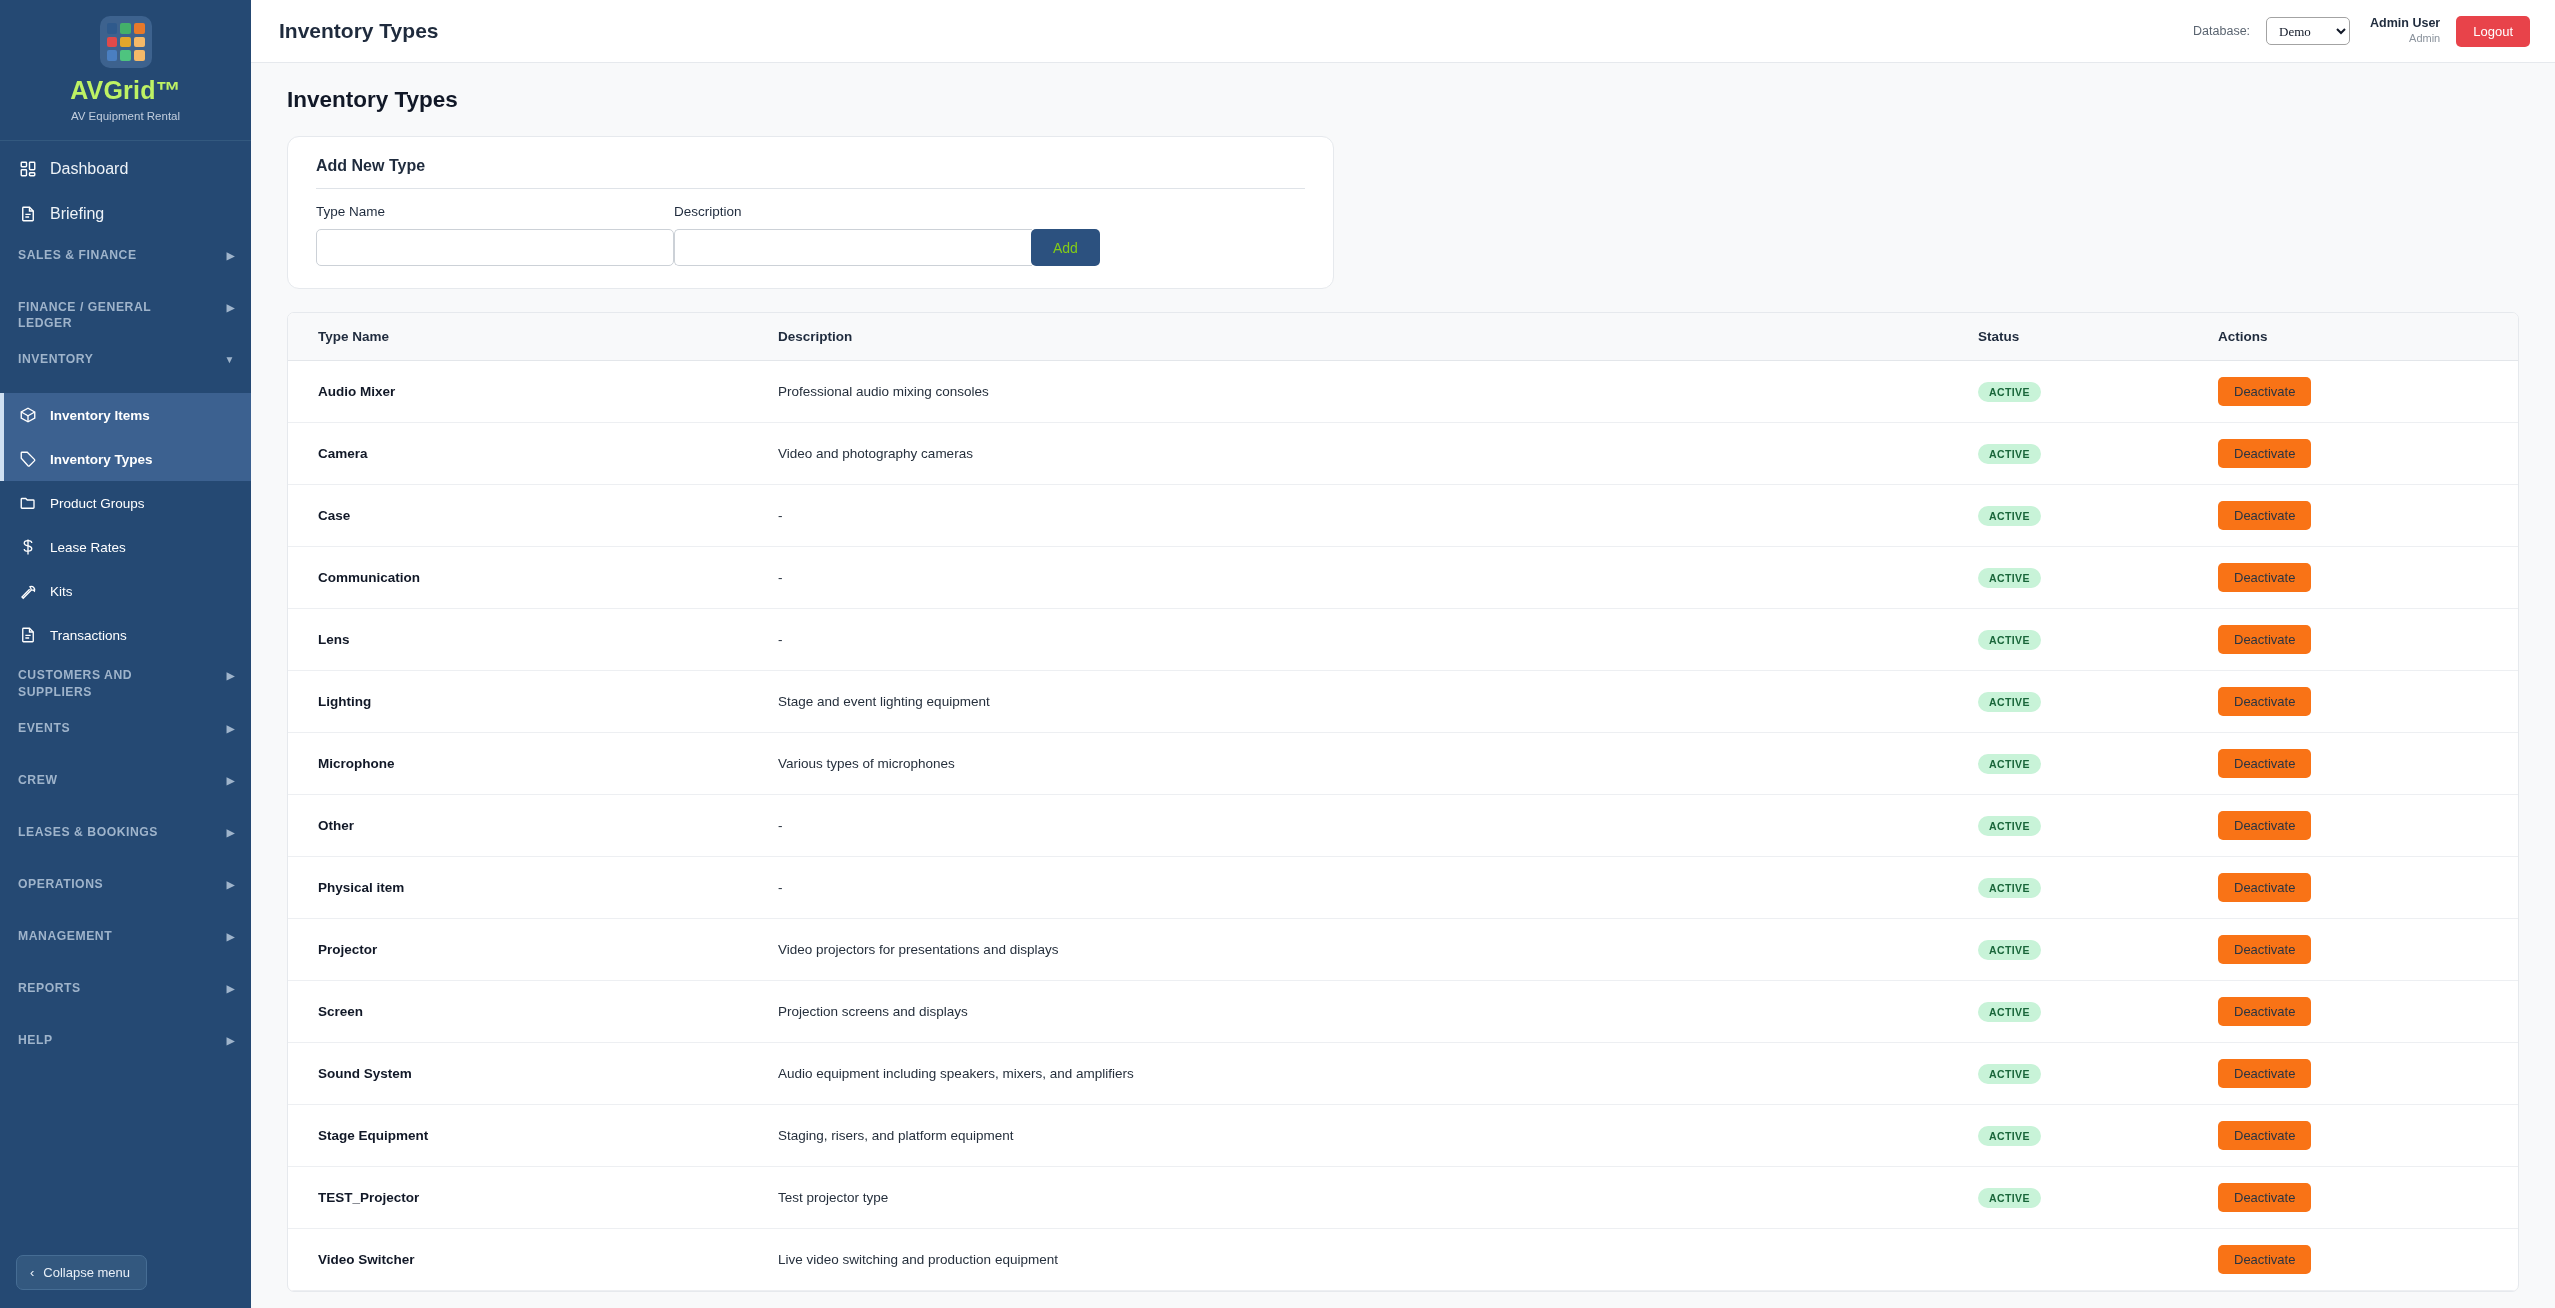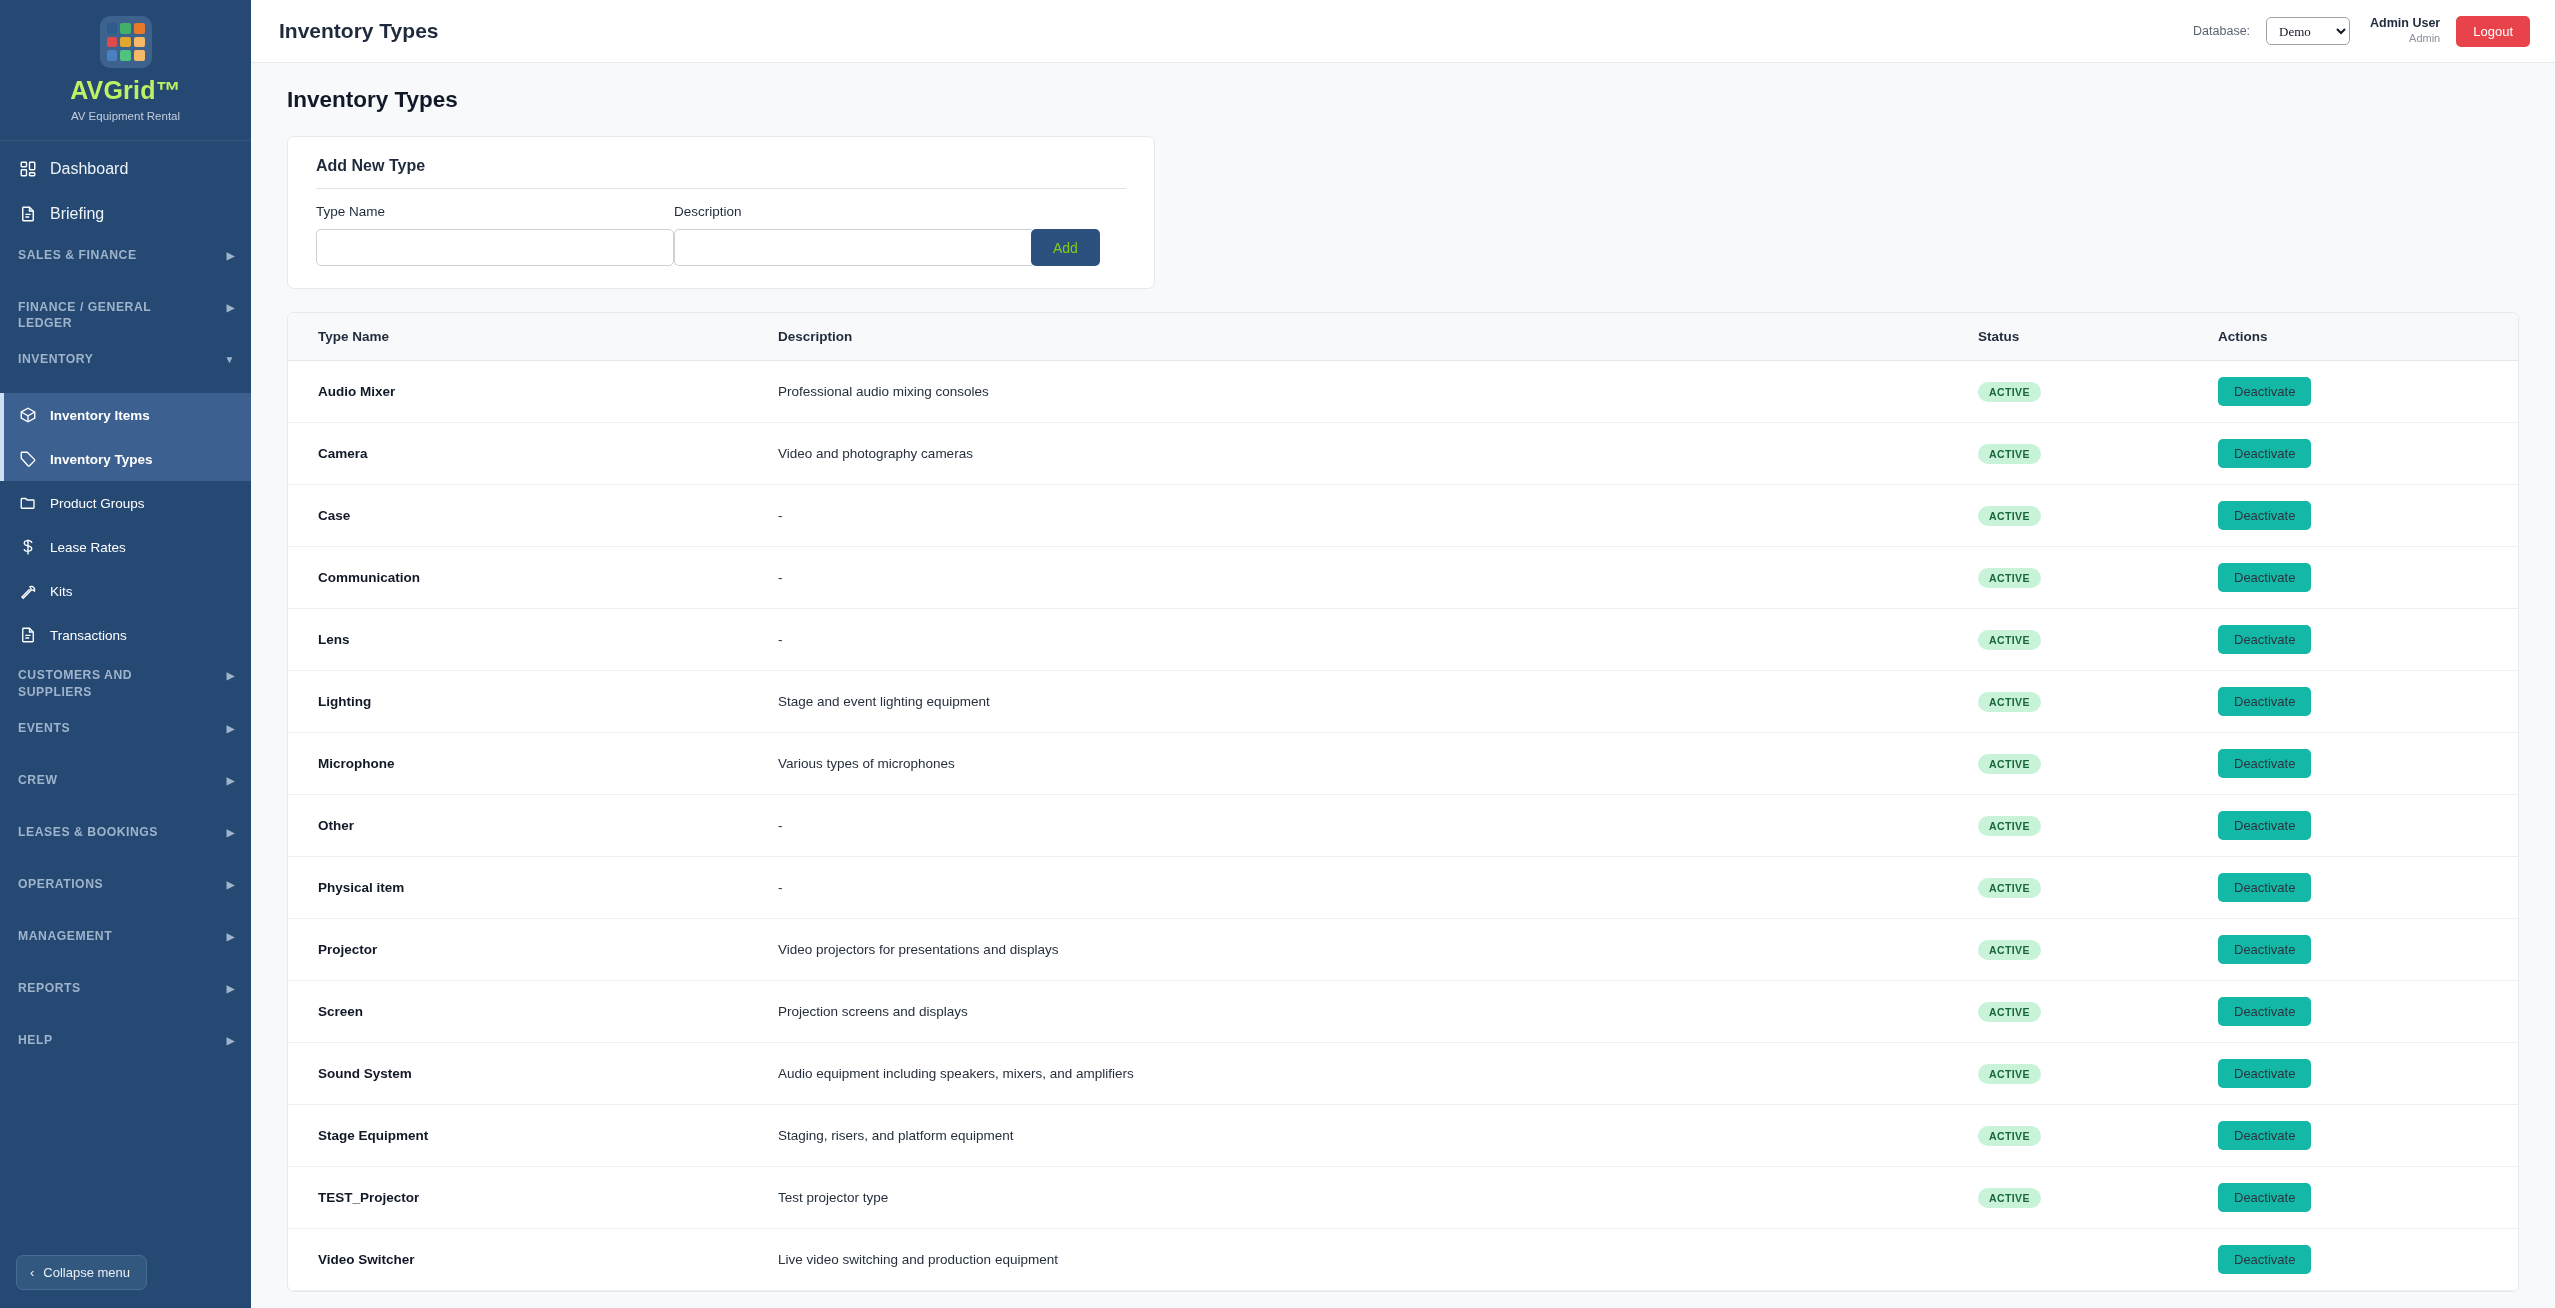--- a/index.html
+++ b/index.html
@@ -103,22 +103,22 @@
     background: #e8434a; color: #ffffff; border: none; border-radius: 5px;
     font-family: "Liberation Sans", sans-serif;
     font-size: 13px; padding: 8px 17px; cursor: pointer;
   }
 
   .content { flex: 1; padding: 24px 36px 0 36px; overflow: hidden; }
   .page-title { font-size: 22.5px; font-weight: bold; color: #111827; margin-bottom: 23px; }
 
   
   .card-add {
-    background: #ffffff; border: 1px solid #e6e9ed; border-radius: 7px;
-    width: 868px; padding: 20px 28px 22px 28px; margin-bottom: 23px;
+    background: #ffffff; border: 1px solid #e6e9ed; border-radius: 12px;
+    width: 1047px; padding: 20px 28px 22px 28px; margin-bottom: 23px;
   }
   .card-add h3 { font-size: 16px; font-weight: bold; color: #1f2b3d; padding-bottom: 13px; }
   .card-sep { height: 1px; background: #dfe3e8; margin-bottom: 15px; }
   .form-row { display: flex; align-items: flex-end; }
   .field { display: flex; flex-direction: column; }
   .field-name { width: 358px; }
   .field-desc { width: 358px; }
   .field label { font-size: 13.5px; color: #1f2b3d; margin-bottom: 10px; }
   .field input {
     height: 37px; border: 1px solid #ccd1d7; border-radius: 5px;
@@ -152,21 +152,21 @@
     border-bottom: 1px solid #edeff2; vertical-align: middle;
   }
   tbody td.c-type { padding-left: 30px; font-weight: bold; color: #111827; }
   tbody tr:last-child td { border-bottom: 1px solid #edeff2; }
   .badge {
     display: inline-block; background: #c8f3d8; color: #19663a;
     font-size: 10.5px; font-weight: bold; letter-spacing: .4px;
     border-radius: 11px; padding: 4px 11px;
   }
   .deact-btn {
-    background: #14b8a6; color: #2b3440; border: none; border-radius: 5px;
+    background: #f97316; color: #2b3440; border: none; border-radius: 5px;
     font-family: "Liberation Sans", sans-serif;
     font-size: 13px; padding: 7px 16px; cursor: pointer;
   }
 </style>
 </head>
 <body>
 
 <div class="app">
 
   <aside class="sidebar">

